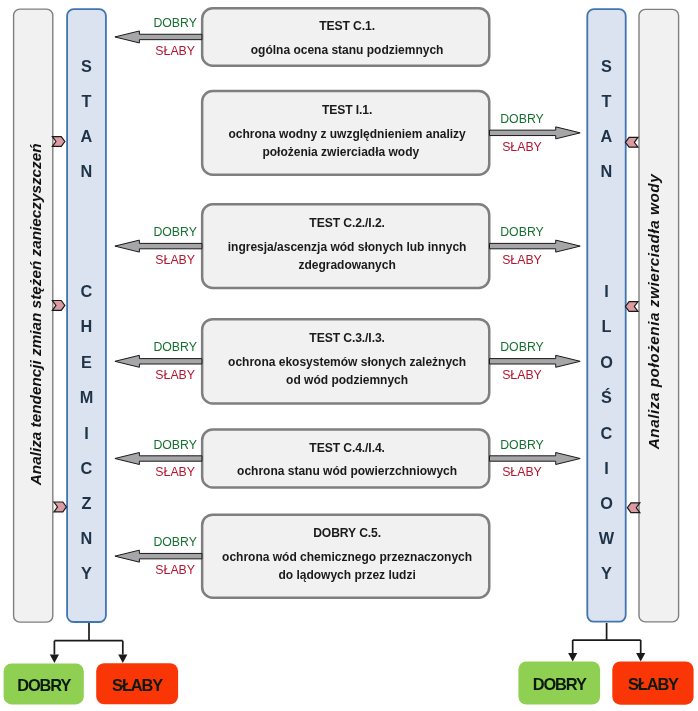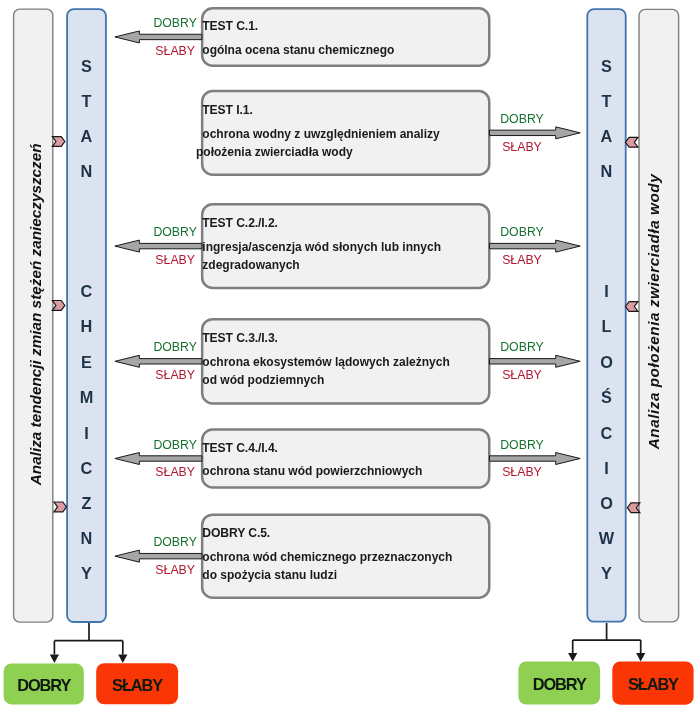--- a/index.html
+++ b/index.html
@@ -1,20 +1,20 @@
 <!DOCTYPE html>
 <html><head>
 <meta charset="utf-8">
 <style>
   html,body{margin:0;padding:0;background:#ffffff;}
   body{width:698px;height:711px;position:relative;overflow:hidden;
        font-family:"Liberation Sans",sans-serif;}
   #stage{position:absolute;left:0;top:0;width:698px;height:711px;}
   svg{position:absolute;left:0;top:0;}
-  .boxtxt{position:absolute;font-weight:bold;color:#1a1a1a;}
+  .boxtxt{position:absolute;text-align:center;font-weight:bold;color:#1a1a1a;}
   .tid{font-size:12.15px;letter-spacing:-0.1px;}
   .tl{font-size:12px;}
   .alab{position:absolute;font-size:12.3px;font-weight:normal;white-space:nowrap;}
   .good{color:#15702f;}
   .bad{color:#b21730;}
   .vwrap{position:absolute;}
   .vlabel{position:absolute;left:0;top:0;font-style:italic;font-weight:bold;font-size:15px;color:#111;white-space:nowrap;transform-origin:50% 50%;}
   .letter{position:absolute;text-align:center;font-weight:bold;font-size:16.3px;color:#1e3248;}
   .resbtn{position:absolute;text-align:center;font-weight:bold;font-size:16.4px;letter-spacing:-1.1px;color:#0d1a0d;}
 </style>
@@ -104,40 +104,40 @@
     <div class="letter" style="left: 586.4px; top: 317.1px; width: 40.2px;;line-height:18px">L</div>
     <div class="letter" style="left: 586.4px; top: 352.8px; width: 40.2px;;line-height:18px">O</div>
     <div class="letter" style="left: 586.4px; top: 388.2px; width: 40.2px;;line-height:18px">Ś</div>
     <div class="letter" style="left: 586.4px; top: 423.7px; width: 40.2px;;line-height:18px">C</div>
     <div class="letter" style="left: 586.4px; top: 459.1px; width: 40.2px;;line-height:18px">I</div>
     <div class="letter" style="left: 586.4px; top: 493.6px; width: 40.2px;;line-height:18px">O</div>
     <div class="letter" style="left: 586.4px; top: 528.8px; width: 40.2px;;line-height:18px">W</div>
     <div class="letter" style="left: 586.4px; top: 564.3px; width: 40.2px;;line-height:18px">Y</div>
 
     <div class="boxtxt tid" style="left: 202.3px; top: 17.05px; width: 289.6px;;line-height:18px">TEST C.1.</div>
-    <div class="boxtxt tl" style="left: 202.3px; top: 40.75px; width: 289.6px;;line-height:18px">ogólna ocena stanu chemicznego</div>
+    <div class="boxtxt tl" style="left: 202.3px; top: 40.75px; width: 289.6px;;line-height:18px">ogólna ocena stanu podziemnych</div>
 
     <div class="boxtxt tid" style="left: 202.3px; top: 100.85px; width: 289.6px;;line-height:18px">TEST I.1.</div>
     <div class="boxtxt tl" style="left: 202.3px; top: 124.75px; width: 289.6px;;line-height:18px">ochrona wodny z uwzględnieniem analizy</div>
     <div class="boxtxt tl" style="left: 196px; top: 142.65px; width: 289.6px;;line-height:18px">położenia zwierciadła wody</div>
 
     <div class="boxtxt tid" style="left: 202.3px; top: 214.1px; width: 289.6px;;line-height:18px">TEST C.2./I.2.</div>
     <div class="boxtxt tl" style="left: 202.3px; top: 238px; width: 289.6px;;line-height:18px">ingresja/ascenzja wód słonych lub innych</div>
     <div class="boxtxt tl" style="left: 202.3px; top: 255.9px; width: 289.6px;;line-height:18px">zdegradowanych</div>
 
     <div class="boxtxt tid" style="left: 202.3px; top: 329.3px; width: 289.6px;;line-height:18px">TEST C.3./I.3.</div>
-    <div class="boxtxt tl" style="left: 202.3px; top: 353.2px; width: 289.6px;;line-height:18px">ochrona ekosystemów lądowych zależnych</div>
+    <div class="boxtxt tl" style="left: 202.3px; top: 353.2px; width: 289.6px;;line-height:18px">ochrona ekosystemów słonych zależnych</div>
     <div class="boxtxt tl" style="left: 202.3px; top: 371.1px; width: 289.6px;;line-height:18px">od wód podziemnych</div>
 
     <div class="boxtxt tid" style="left: 202.3px; top: 438.6px; width: 289.6px;;line-height:18px">TEST C.4./I.4.</div>
     <div class="boxtxt tl" style="left: 202.3px; top: 462.3px; width: 289.6px;;line-height:18px">ochrona stanu wód powierzchniowych</div>
 
     <div class="boxtxt tid" style="left: 202.3px; top: 524.15px; width: 289.6px;;line-height:18px">DOBRY C.5.</div>
     <div class="boxtxt tl" style="left: 202.3px; top: 548.05px; width: 289.6px;;line-height:18px">ochrona wód chemicznego przeznaczonych</div>
-    <div class="boxtxt tl" style="left: 202.3px; top: 565.95px; width: 289.6px;;line-height:18px">do spożycia stanu ludzi</div>
+    <div class="boxtxt tl" style="left: 202.3px; top: 565.95px; width: 289.6px;;line-height:18px">do lądowych przez ludzi</div>
 
     <div class="alab good" style="left: 115.2px; top: 15.95px; width: 120px;;text-align:center;line-height:15px">DOBRY</div>
     <div class="alab bad" style="left: 115.2px; top: 43.65px; width: 120px;;text-align:center;line-height:15px">SŁABY</div>
     <div class="alab good" style="left: 462px; top: 111.85px; width: 120px;;text-align:center;line-height:15px">DOBRY</div>
     <div class="alab bad" style="left: 462px; top: 139.55px; width: 120px;;text-align:center;line-height:15px">SŁABY</div>
     <div class="alab good" style="left: 115.2px; top: 225.1px; width: 120px;;text-align:center;line-height:15px">DOBRY</div>
     <div class="alab bad" style="left: 115.2px; top: 252.8px; width: 120px;;text-align:center;line-height:15px">SŁABY</div>
     <div class="alab good" style="left: 462px; top: 225.1px; width: 120px;;text-align:center;line-height:15px">DOBRY</div>
     <div class="alab bad" style="left: 462px; top: 252.8px; width: 120px;;text-align:center;line-height:15px">SŁABY</div>
     <div class="alab good" style="left: 115.2px; top: 340.3px; width: 120px;;text-align:center;line-height:15px">DOBRY</div>

